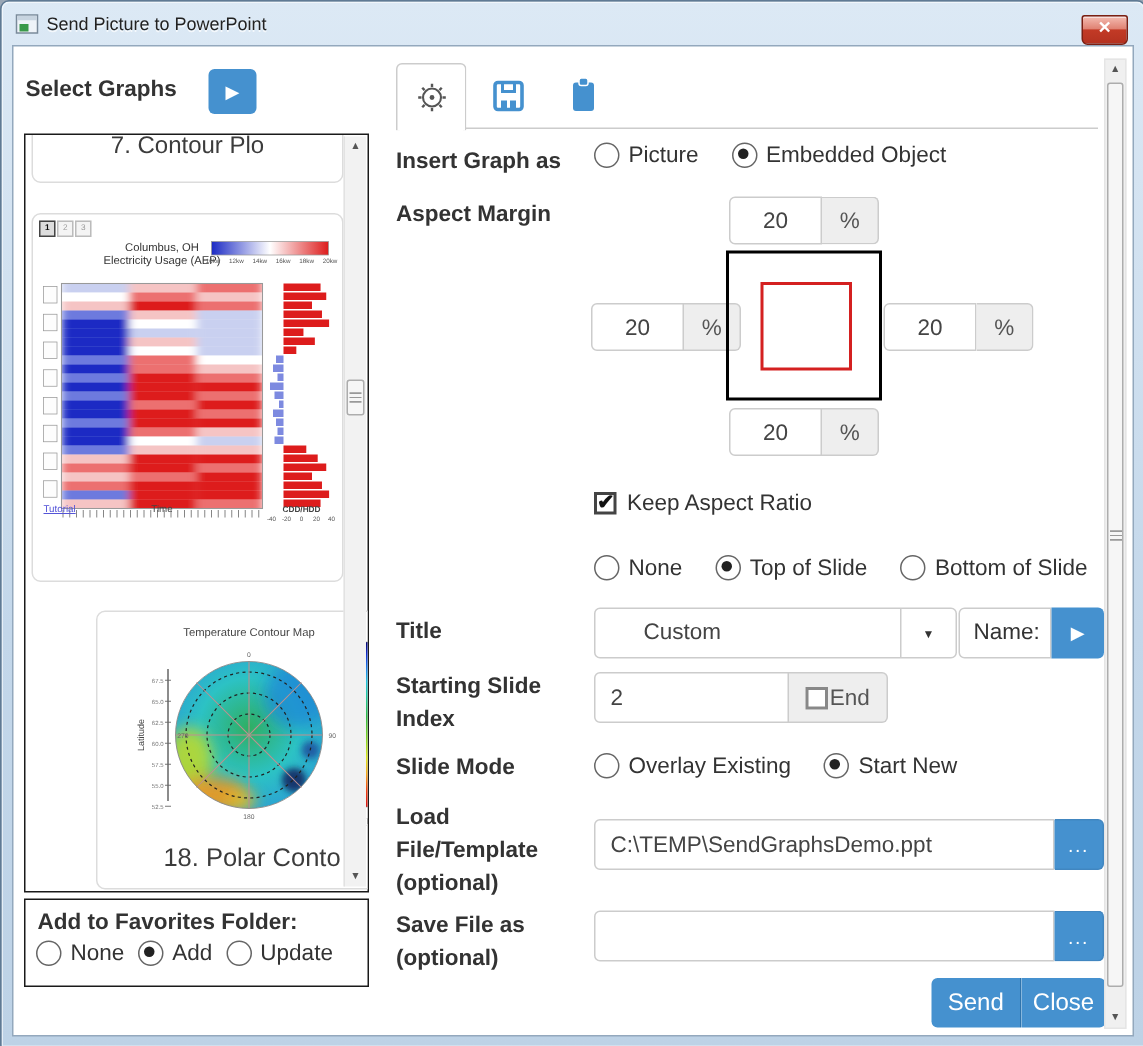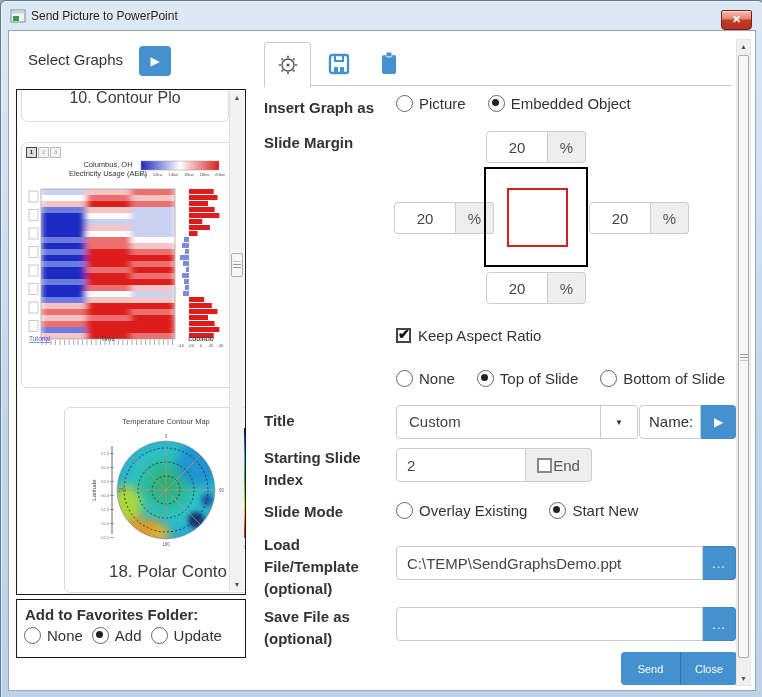--- a/index.html
+++ b/index.html
@@ -8,30 +8,30 @@
        box-shadow:inset 0 0 0 1px rgba(255,255,255,.6);}
   .titlebar{position:absolute;left:0;top:0;width:100%;height:30px;}
   .title-text{position:absolute;left:30px;top:8px;font-size:12px;color:#222;text-shadow:0 1px 0 rgba(255,255,255,.7);}
   .app-icon{position:absolute;left:9px;top:7px;width:16px;height:16px;}
   .close-btn{position:absolute;left:720px;top:9px;width:29px;height:18px;border:1px solid #7a1f12;border-radius:2px 2px 4px 4px;
        background:linear-gradient(#f4bcb2,#e08374 45%,#c23a26 50%,#b43220);color:#fff;font-size:11px;font-weight:bold;
        text-align:center;line-height:17px;box-shadow:inset 0 1px 0 rgba(255,255,255,.55);cursor:pointer;}
   .client{position:absolute;left:8px;top:30px;width:746px;height:659px;background:#fff;box-shadow:0 0 0 1px #93a8bd;}
 
   
-  .sg-label{position:absolute;left:19px;top:20px;font-size:15px;font-weight:normal;color:#333;}
+  .sg-label{position:absolute;left:8px;top:20px;font-size:15px;font-weight:bold;color:#333;}
   .play-btn{position:absolute;display:flex;align-items:center;justify-content:center;background:#4591cf;color:#fff;
        border-radius:4px;cursor:pointer;font-size:12px;}
   .sg-btn{left:130px;top:15px;width:32px;height:30px;}
   .list-box{position:absolute;left:7px;top:58px;width:228px;height:504px;border:1px solid #1a1a1a;background:#fff;overflow:hidden;}
   .card{position:absolute;left:4px;width:206px;background:#fff;border:1px solid #dcdcdc;border-radius:6px;}
   .cap{position:absolute;width:100%;text-align:center;font-size:16px;color:#3c3c3c;}
   .c16{top:-30px;height:60px;}
   .c16 .cap{top:28px;}
-  .c17{top:52px;height:244px;padding-left:12px;}
+  .c17{top:52px;height:244px;}
   .c17 .cap{bottom:8px;font-size:17px;}
   .c18{top:317px;height:184px;margin-left:43px;}
   .c18 .cap{bottom:10px;font-size:17px;}
   .pager{position:absolute;left:4px;top:4px;display:flex;gap:1px;z-index:3;}
   .pg{width:9px;height:9px;font-size:5.5px;text-align:center;line-height:9px;border:1px solid #bbb;background:#f4f4f4;color:#999;}
   .pg.on{border-color:#444;background:#ddd;color:#111;font-weight:bold;}
   svg.hm{position:absolute;left:1px;top:8px;}
   svg.pc{position:absolute;left:1px;top:4px;}
 
   
@@ -71,37 +71,37 @@
   .addon{background:#eee;border:1px solid #ccc;border-left:none;border-radius:0 4px 4px 0;display:flex;align-items:center;
        justify-content:center;color:#555;font-size:15px;box-sizing:border-box;}
   .mg{width:100px;height:32px;}
   .mg input{width:62px;height:32px;text-align:center;border-radius:4px 0 0 4px;}
   .mg .addon{width:38px;}
   .preview-box{position:absolute;left:475px;top:136px;width:104px;height:100px;border:2px solid #000;box-sizing:border-box;}
   .preview-red{position:absolute;left:21px;top:19px;width:61px;height:59px;border:2px solid #d42020;box-sizing:border-box;}
   .kar{position:absolute;left:387px;top:296px;display:flex;align-items:center;font-size:15px;color:#333;}
   .kar .checkbox{margin-right:7px;}
   .combo{position:absolute;left:387px;top:374px;width:242px;height:34px;border:1px solid #ccc;border-radius:4px;display:flex;
-       box-sizing:border-box;background:#fff;cursor:pointer;}
+       box-sizing:border-box;background:#fff;cursor:pointer;padding-left:20px;}
   .combo-text{flex:1;padding:7px 0 0 12px;font-size:15px;color:#444;}
   .combo-arrow{width:36px;border-left:1px solid #ccc;display:flex;align-items:center;justify-content:center;font-size:8px;color:#333;}
   .name-box{position:absolute;left:630px;top:374px;width:62px;height:34px;border:1px solid #ccc;border-radius:4px 0 0 4px;
        box-sizing:border-box;padding:7px 0 0 9px;font-size:15px;color:#333;background:#fff;}
   .play2{left:692px;top:374px;width:35px;height:34px;border-radius:0 4px 4px 0;}
   .start-group{left:387px;top:417px;}
   .start-group input{width:130px;height:34px;border-radius:4px 0 0 4px;}
   .start-group .addon{width:66px;gap:1px;}
   .file-group{width:340px;}
   .file-group input{width:307px;height:34px;border-radius:4px 0 0 4px;}
   .browse{width:33px;background:#4591cf;color:#fff;border:1px solid #4186c0;border-left:none;border-radius:0 4px 4px 0;
        display:flex;align-items:center;justify-content:center;font-size:13px;letter-spacing:1px;cursor:pointer;box-sizing:border-box;}
   .lg1{left:387px;top:515px;}
   .lg2{left:387px;top:576px;}
   .actions{position:absolute;left:612px;top:621px;display:flex;height:33px;}
-  .btnp{background:#4591cf;color:#fff;font-size:11px;display:flex;align-items:center;justify-content:center;cursor:pointer;}
+  .btnp{background:#4591cf;color:#fff;font-size:16px;display:flex;align-items:center;justify-content:center;cursor:pointer;}
   .btn-send{width:59px;border-radius:4px 0 0 4px;border-right:1px solid #2f74ad;}
   .btn-close{width:56px;border-radius:0 4px 4px 0;}
 
   
   .vsb{position:absolute;left:727px;top:8px;width:15px;height:647px;background:#f0f0f0;border:1px solid #e5e5e5;box-sizing:border-box;}
   .vsb .sb-thumb{top:15px;height:601px;}
   .vsb .sb-arrow.dn{bottom:0;}
   .lsb .sb-arrow.dn{bottom:0;}
   svg text{font-family:"Liberation Sans",sans-serif;}
 </style>
@@ -122,21 +122,21 @@
   <div class="client">
 
     <div class="sg-label">Select Graphs</div>
     <div class="play-btn sg-btn">
       <span>▶</span>
     </div>
 
     <div class="list-box">
 
       <div class="card c16">
-        <div class="cap">10. Contour Plo</div>
+        <div class="cap">7. Contour Plo</div>
       </div>
 
       <div class="card c17">
         <div class="pager">
           <span class="pg on">1</span>
           <span class="pg">2</span>
           <span class="pg">3</span>
         </div>
         <svg class="hm" width="204" height="198" viewBox="0 0 204 198">
           <defs>
@@ -482,21 +482,21 @@
         <span class="radio-item">
           <span class="radio"></span>
           <span>Picture</span>
         </span>
         <span class="radio-item">
           <span class="radio checked"></span>
           <span>Embedded Object</span>
         </span>
       </div>
 
-    <div class="flabel" style="top:101px">Slide Margin</div>
+    <div class="flabel" style="top:101px">Aspect Margin</div>
     <div class="igroup mg" style="left:477px;top:100px">
       <input class="tin" value="20" style="">
       <span class="addon">%</span>
     </div>
     <div class="igroup mg" style="left:385px;top:171px">
       <input class="tin" value="20" style="">
       <span class="addon">%</span>
     </div>
     <div class="preview-box">
       <div class="preview-red"></div>

